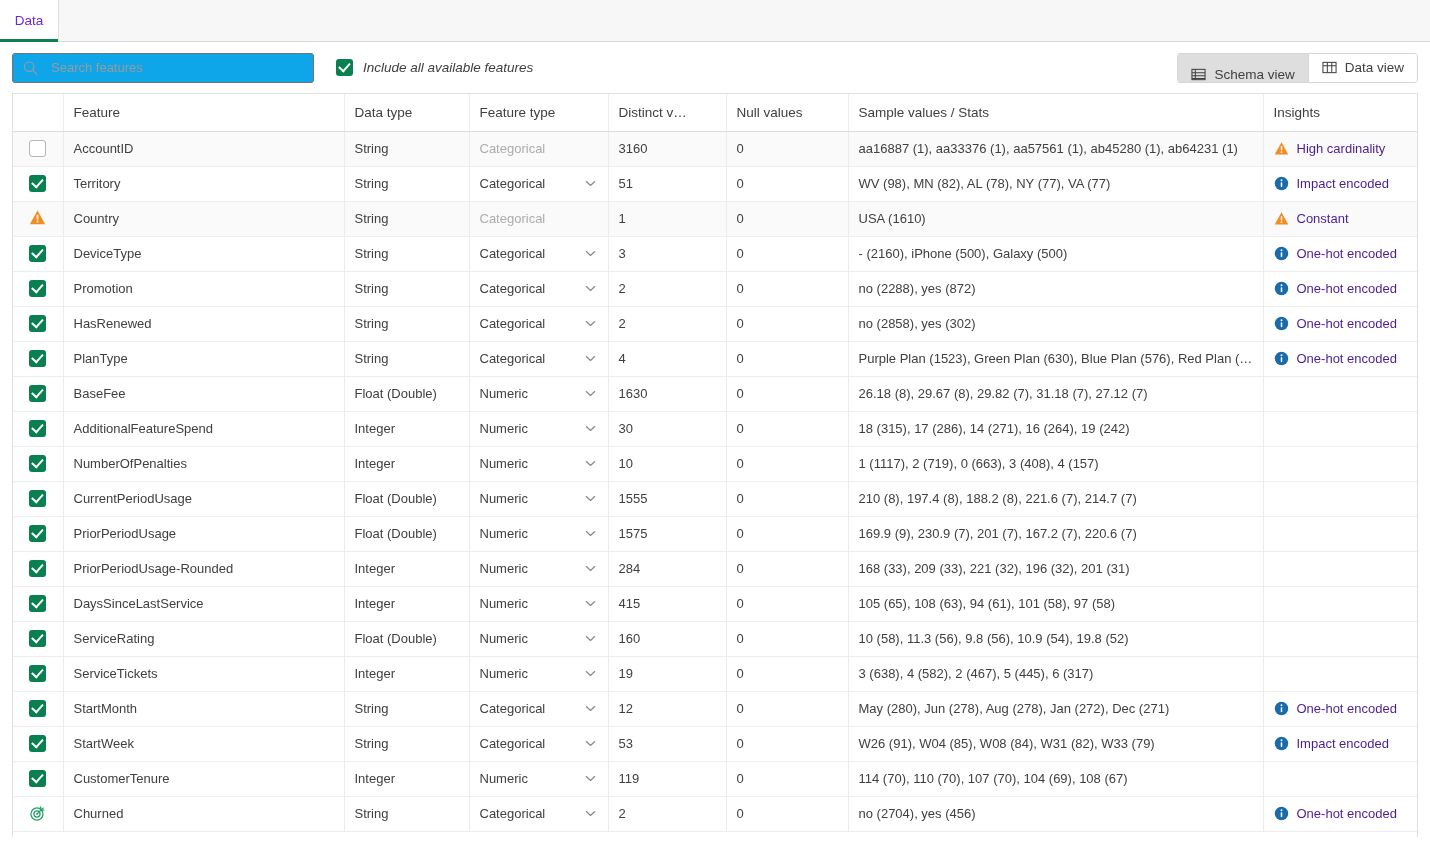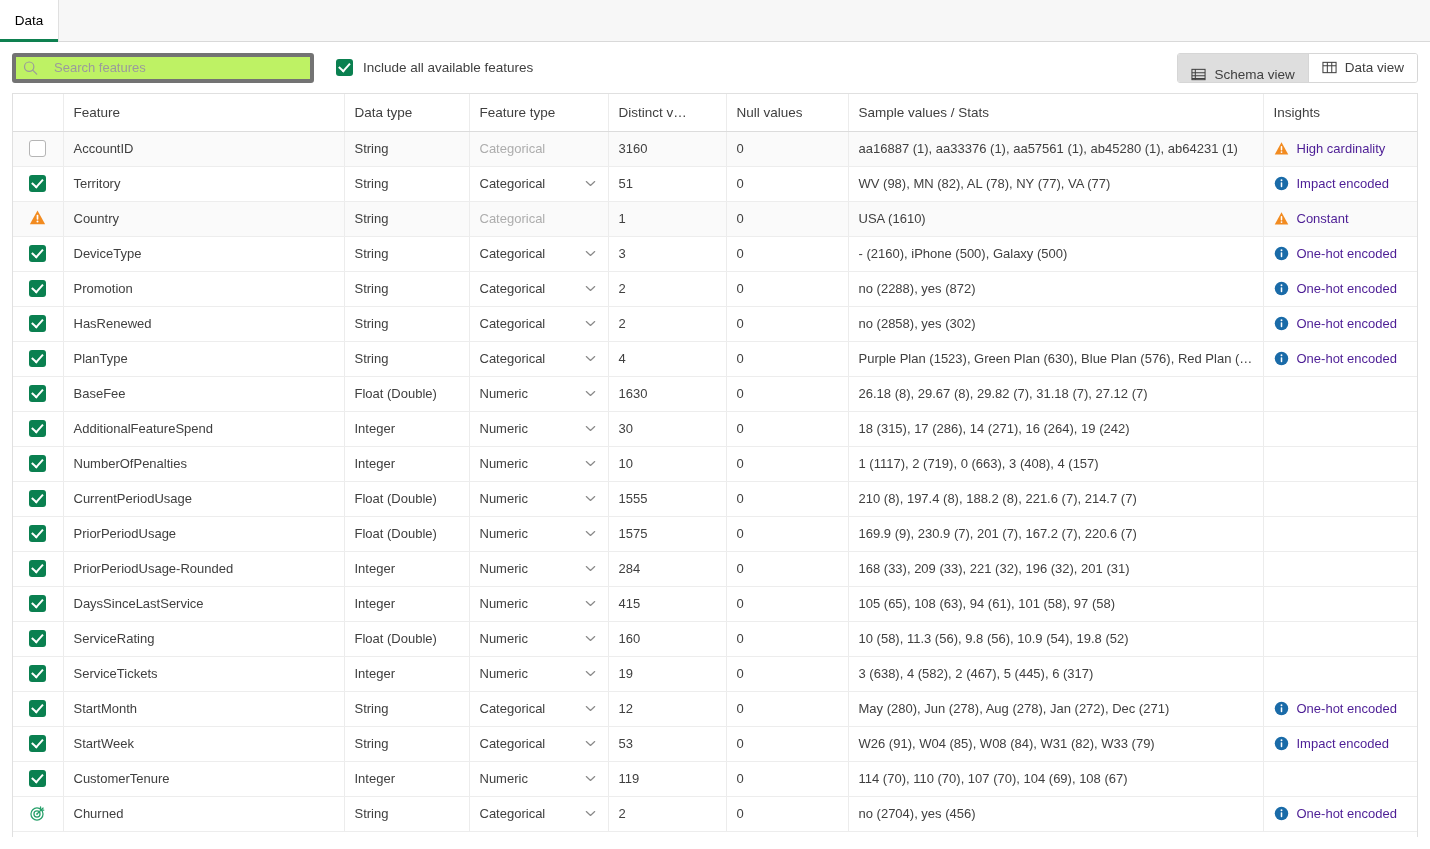--- a/index.html
+++ b/index.html
@@ -21,21 +21,21 @@
     position: relative;
   }
   .tab {
     width: 59px;
     background: #ffffff;
     border-right: 1px solid #e0e0e0;
     display: flex;
     align-items: center;
     justify-content: center;
     font-size: 13.5px;
-    color: #000000;
+    color: #6d28d9;
     position: relative;
     cursor: pointer;
   }
   .tab.active::after {
     content: "";
     position: absolute;
     left: 0; right: 0; bottom: -1px;
     height: 3px;
     background: #0e8050;
   }
@@ -49,23 +49,23 @@
     padding: 0 12px;
     background: #ffffff;
   }
   .search-wrap {
     position: relative;
     width: 302px;
     height: 30px;
   }
   .search-input {
     width: 100%; height: 100%;
-    border: 4px solid #737373;
+    border: 1px solid #737373;
     border-radius: 3px;
-    background: #bef264;
+    background: #0ea5e9;
     padding-left: 38px;
     font-size: 13px;
     font-family: "Liberation Sans", sans-serif;
     color: #404040;
     outline: none;
   }
   .search-input::placeholder { color: #9b9b9b; }
   .search-icon {
     position: absolute;
     left: 11px; top: 50%;
@@ -97,20 +97,21 @@
     transform: rotate(42deg) translate(-1px,-1px);
   }
   .cb.unchecked {
     background: #fff;
     border: 1.5px solid #b5b5b5;
   }
   .checkwrap .lbl {
     margin-left: 10px;
     font-size: 13.5px;
     color: #404040;
+    font-style: italic;
   }
 
   .viewtoggle {
     margin-left: auto;
     display: flex;
     border: 1px solid #d6d6d6;
     border-radius: 3px;
     overflow: hidden;
     height: 30px;
   }

